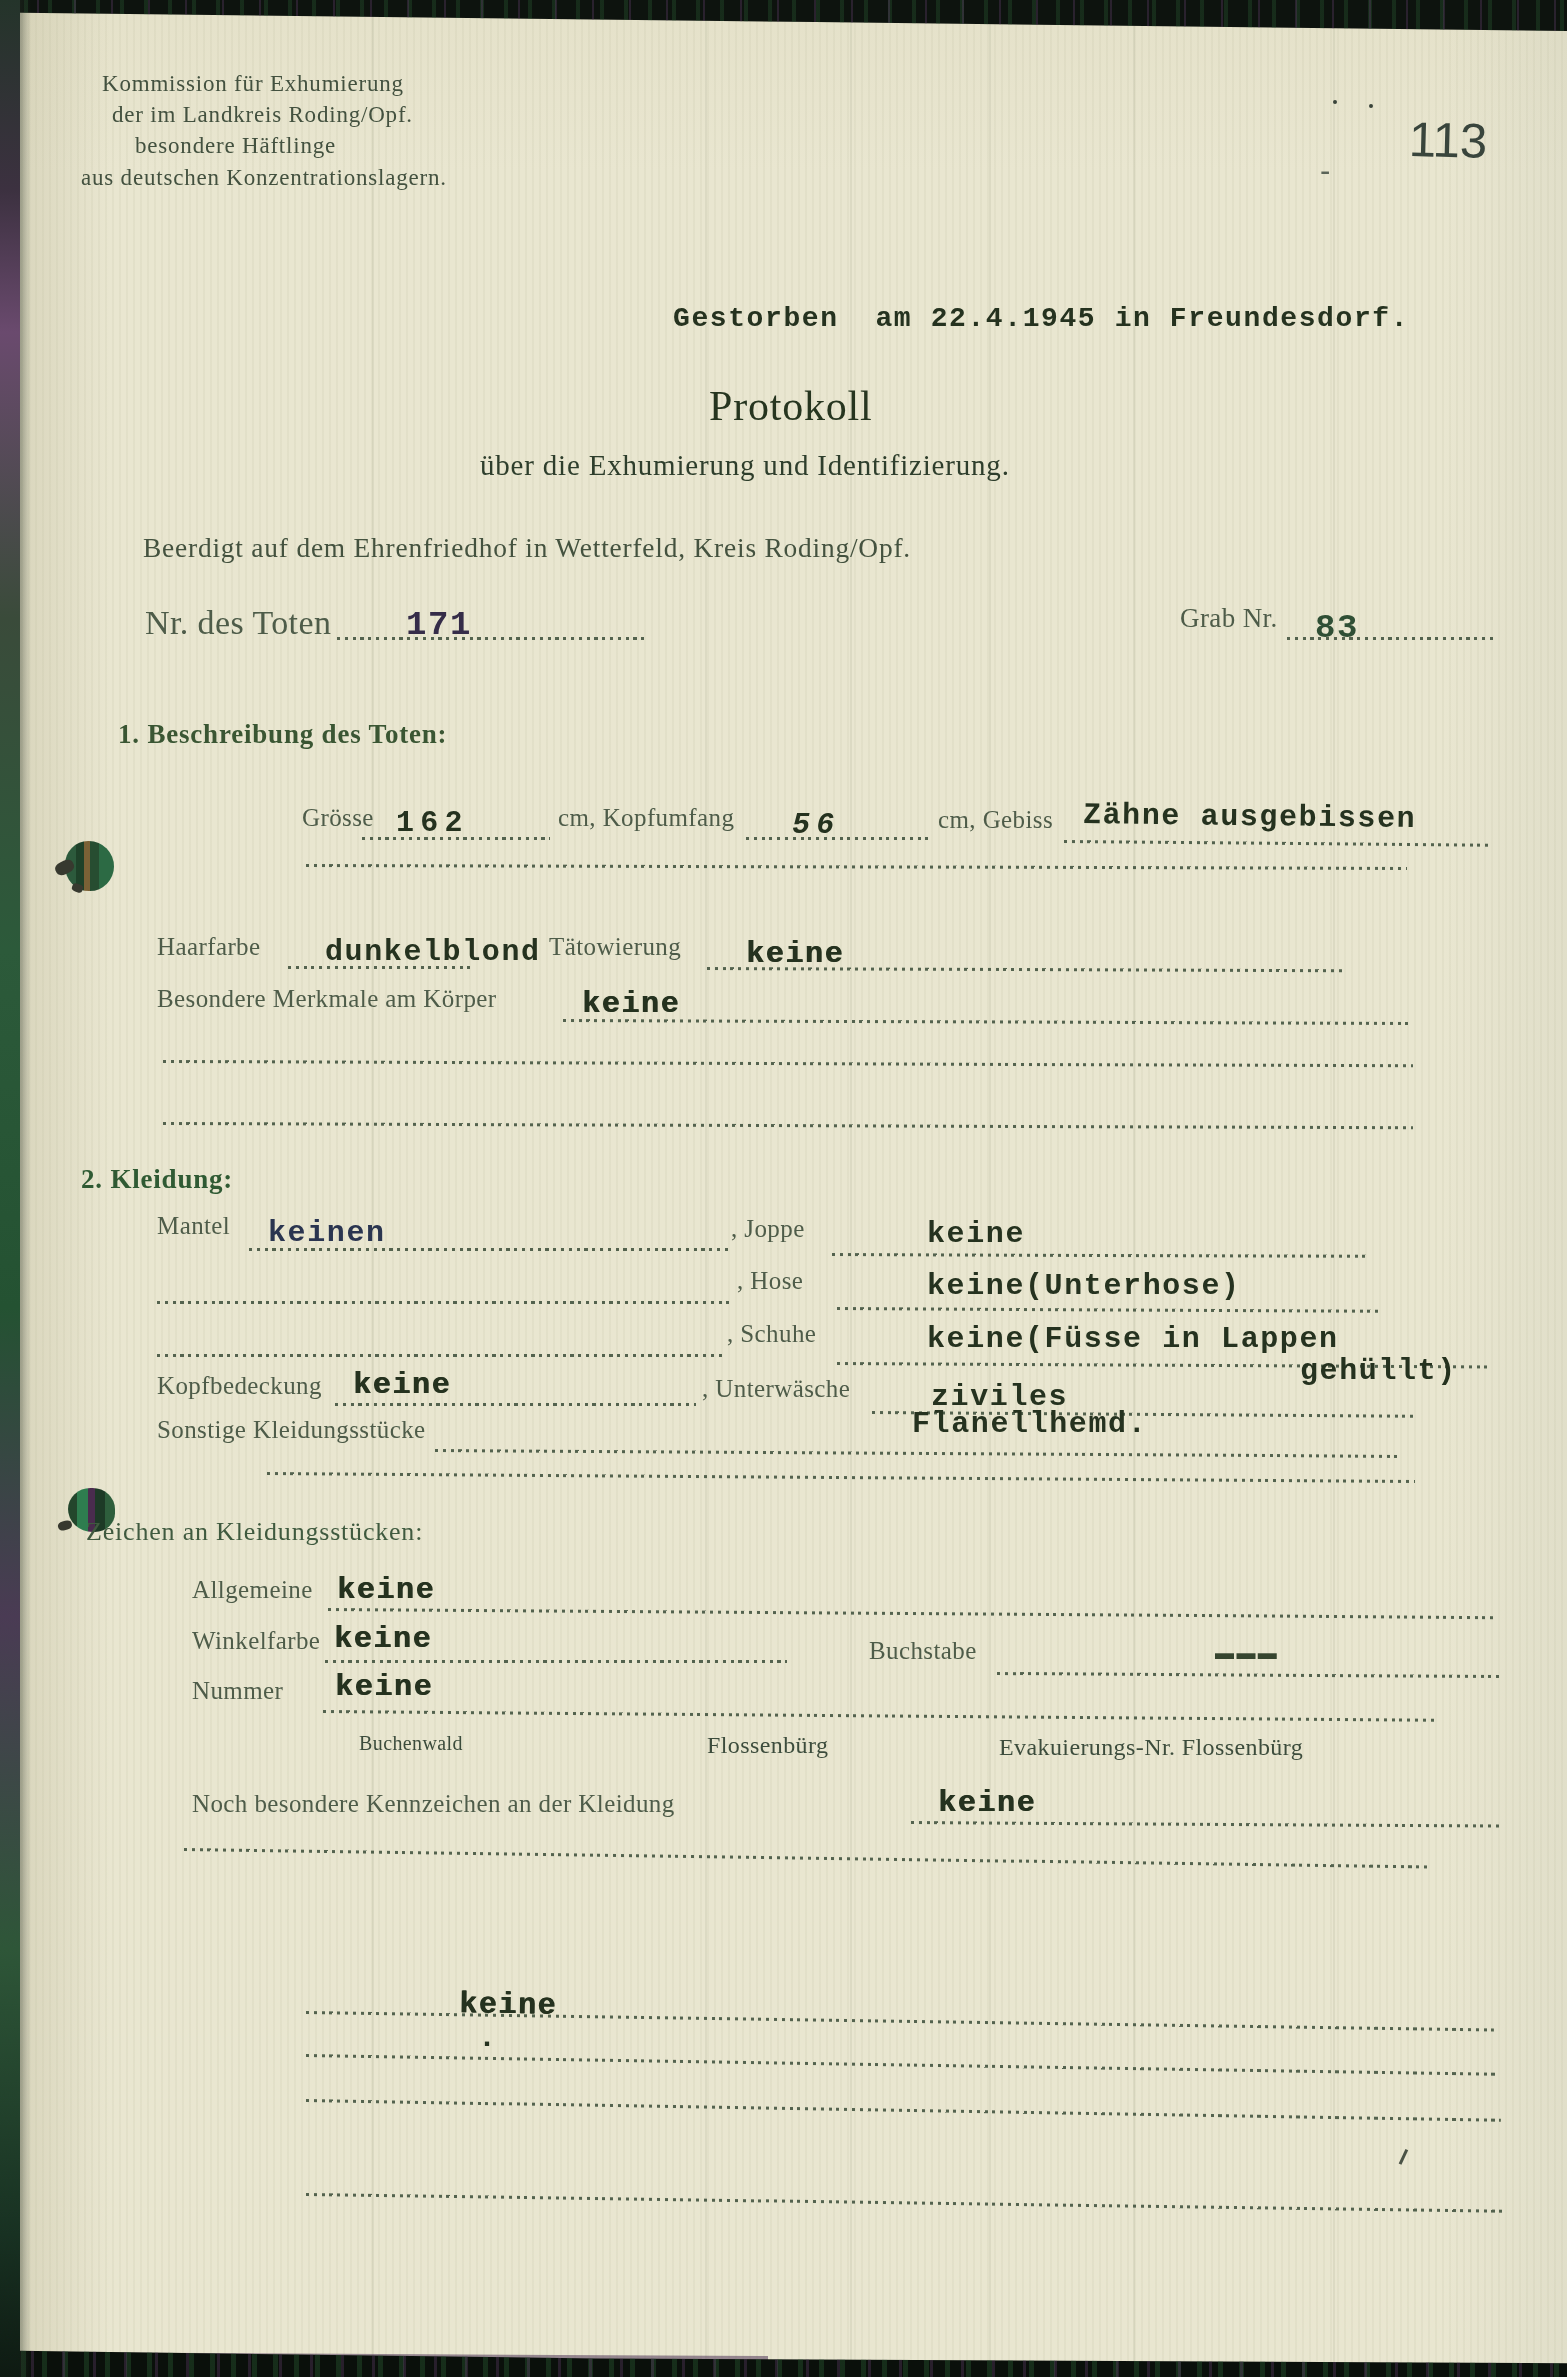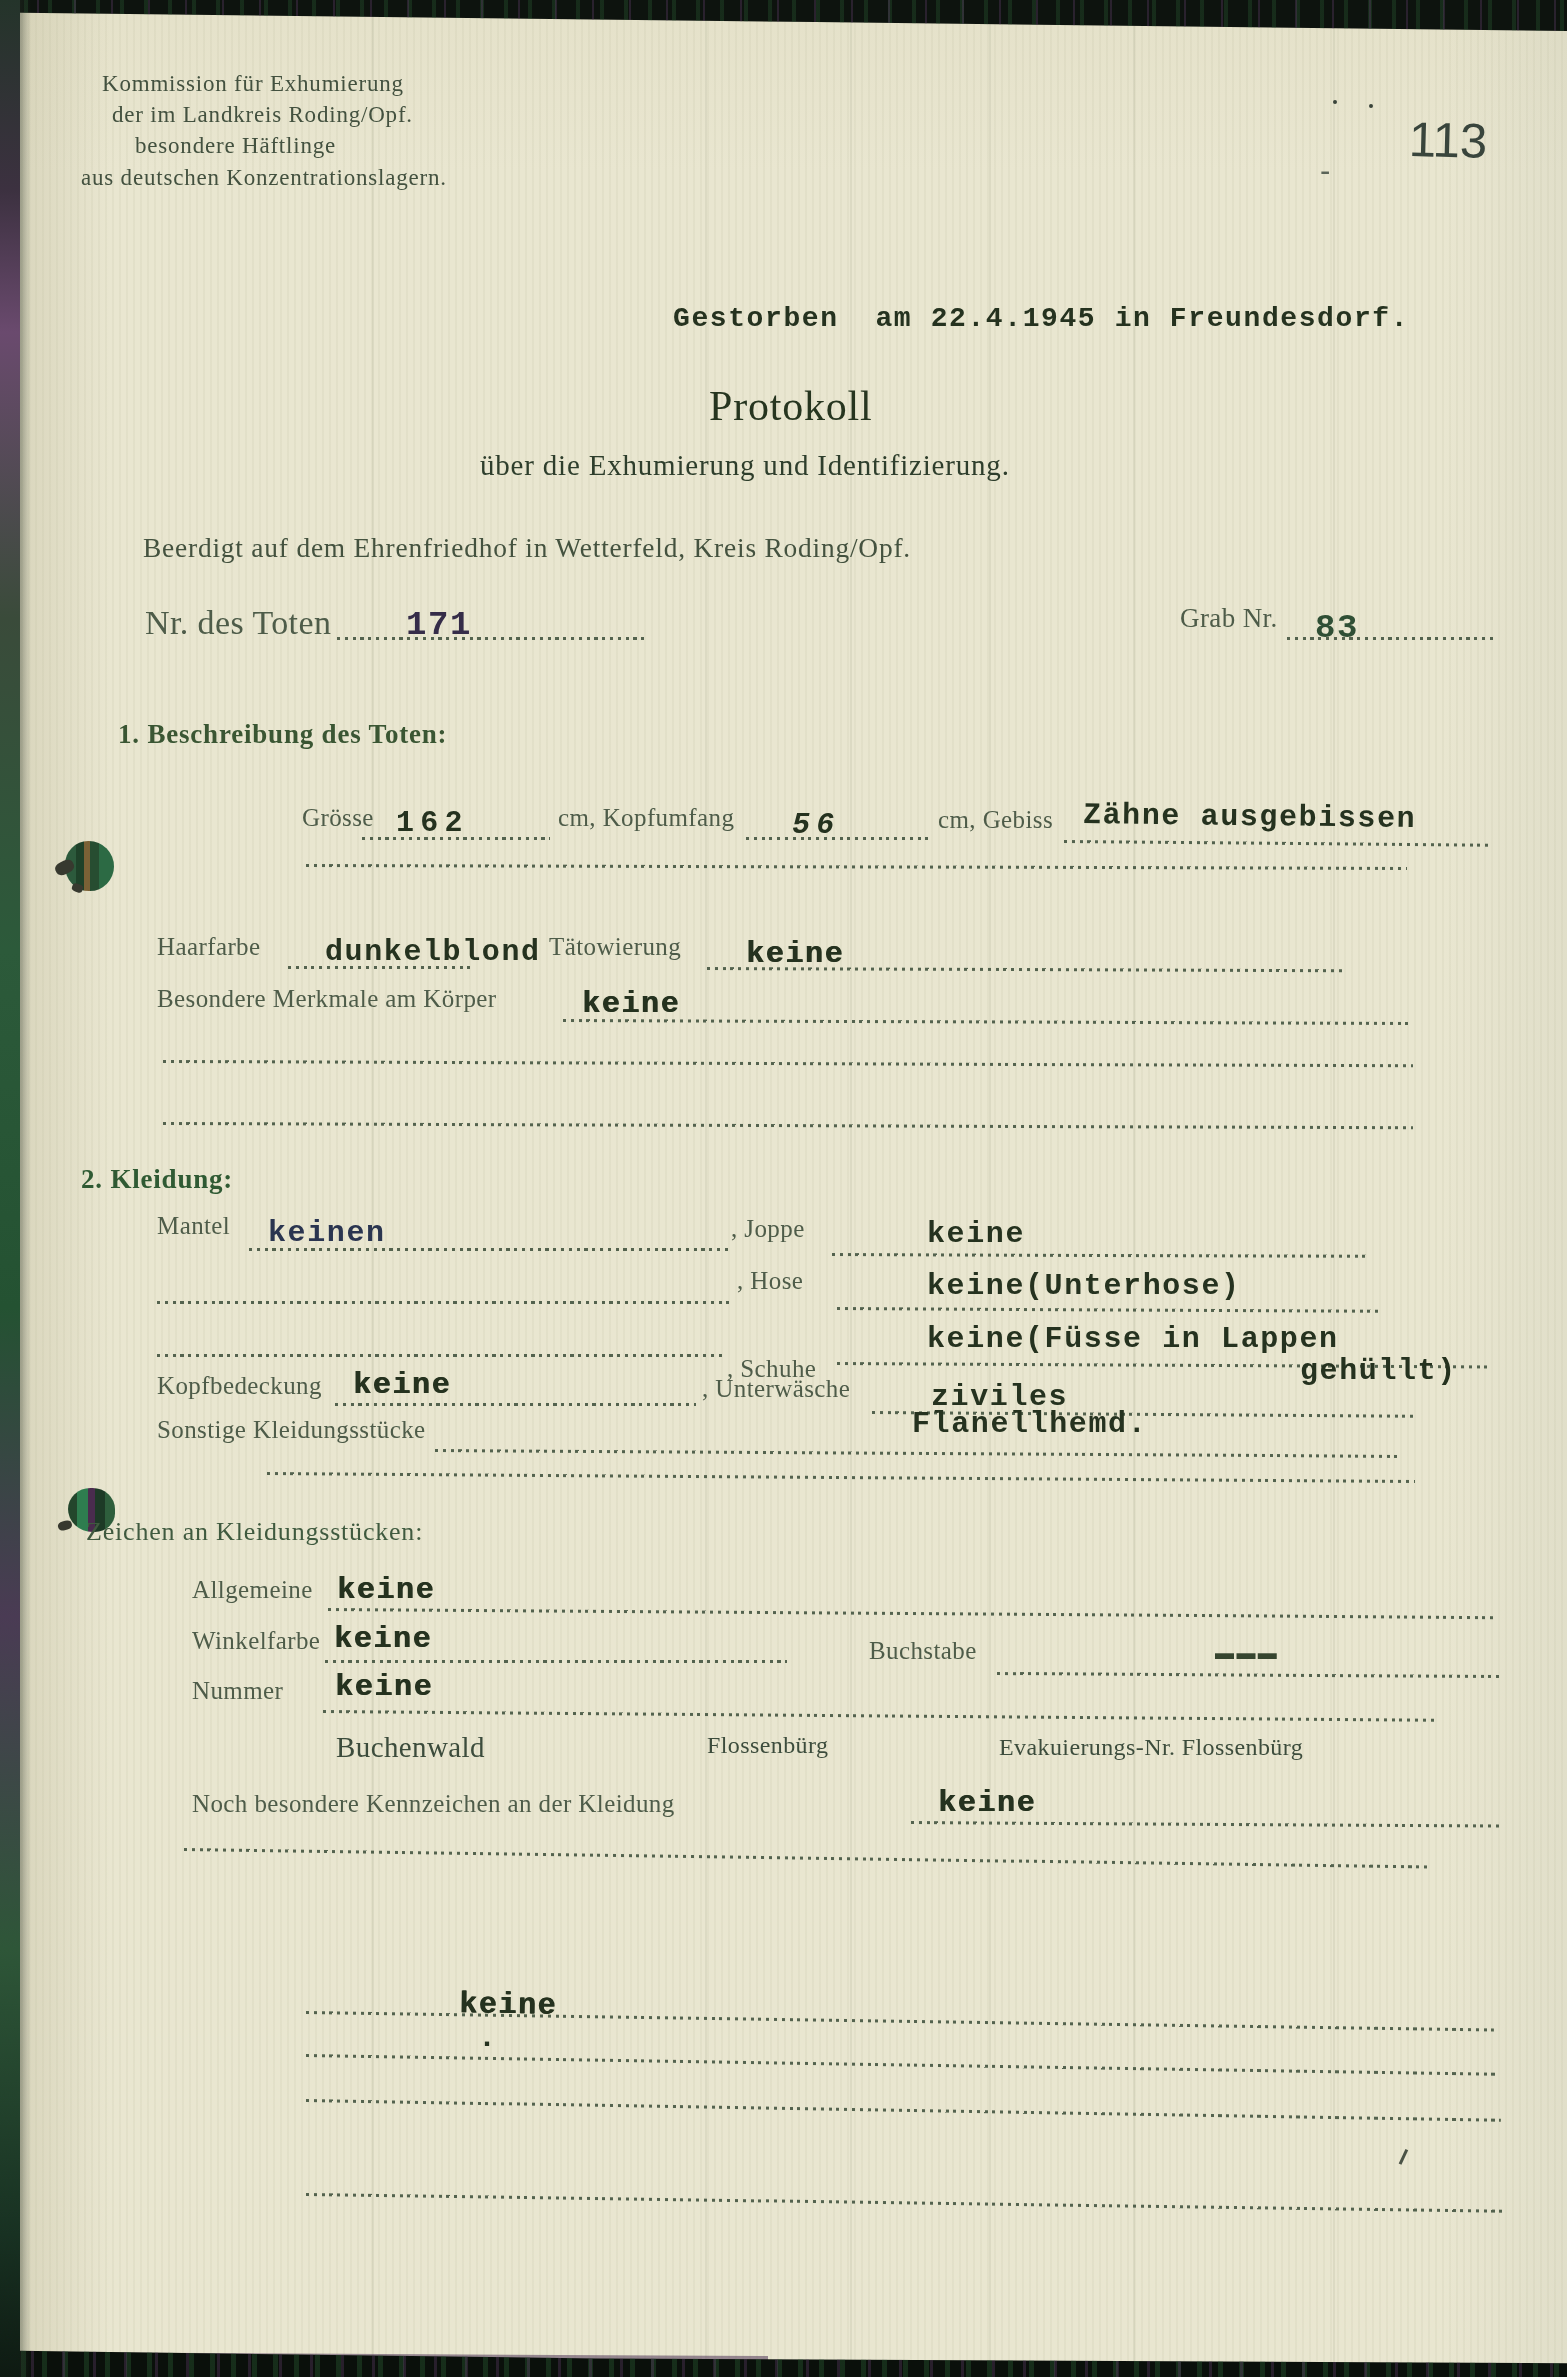--- a/index.html
+++ b/index.html
@@ -161,21 +161,21 @@
   <div class="t lbl" style="left:731px;top:1215px;">, Joppe</div>
   <div class="dots" style="left:832px;top:1253px;width:537px;transform:rotate(0.2deg);"></div>
   <div class="t typed" style="left:927px;top:1218px;">keine</div>
 
   <div class="dots" style="left:157px;top:1301px;width:572px;"></div>
   <div class="t lbl" style="left:737px;top:1267px;">, Hose</div>
   <div class="dots" style="left:837px;top:1307px;width:545px;transform:rotate(0.3deg);"></div>
   <div class="t typed" style="left:927px;top:1270px;">keine(Unterhose)</div>
 
   <div class="dots" style="left:157px;top:1354px;width:568px;"></div>
-  <div class="t lbl" style="left:727px;top:1320px;margin-top:35px;">, Schuhe</div>
+  <div class="t lbl" style="left:727px;top:1320px;">, Schuhe</div>
   <div class="dots" style="left:837px;top:1362px;width:655px;transform:rotate(0.3deg);"></div>
   <div class="t typed" style="left:927px;top:1323px;">keine(Füsse in Lappen</div>
   <div class="t typed" style="left:1300px;top:1355px;">gehüllt)</div>
 
   <div class="t lbl" style="left:157px;top:1372px;">Kopfbedeckung</div>
   <div class="dots" style="left:335px;top:1403px;width:361px;"></div>
   <div class="t typed heavy" style="left:353px;top:1369px;">keine</div>
   <div class="t lbl" style="left:702px;top:1375px;">, Unterwäsche</div>
   <div class="dots" style="left:872px;top:1411px;width:541px;transform:rotate(0.4deg);"></div>
   <div class="t typed" style="left:931px;top:1381px;">ziviles</div>
@@ -196,21 +196,21 @@
   <div class="dots" style="left:325px;top:1660px;width:462px;"></div>
   <div class="t typed heavy" style="left:334px;top:1623px;">keine</div>
   <div class="t lbl" style="left:869px;top:1637px;">Buchstabe</div>
   <div class="dots" style="left:997px;top:1672px;width:502px;transform:rotate(0.35deg);"></div>
   <div class="t" style="left:1215px;top:1643px;font-size:19px;letter-spacing:2.4px;color:#36452f;">▬▬▬</div>
 
   <div class="t lbl" style="left:192px;top:1677px;">Nummer</div>
   <div class="dots" style="left:323px;top:1710px;width:1113px;transform:rotate(0.45deg);"></div>
   <div class="t typed heavy" style="left:335px;top:1671px;">keine</div>
 
-  <div class="t lbl" style="left:336px;top:1732px;font-size:29px;color:#3c4c3c;">Buchenwald</div>
+  <div class="t lbl" style="left:359px;top:1732px;font-size:20px;color:#3c4c3c;">Buchenwald</div>
   <div class="t lbl" style="left:707px;top:1732px;font-size:24px;color:#3c4c3c;">Flossenbürg</div>
   <div class="t lbl" style="left:999px;top:1734px;font-size:24px;color:#3c4c3c;">Evakuierungs-Nr. Flossenbürg</div>
 
   <div class="t lbl" style="left:192px;top:1790px;">Noch besondere Kennzeichen an der Kleidung</div>
   <div class="dots" style="left:911px;top:1821px;width:588px;transform:rotate(0.35deg);"></div>
   <div class="t typed heavy" style="left:938px;top:1787px;">keine</div>
 
   <div class="dots" style="left:184px;top:1848px;width:1246px;transform:rotate(0.8deg);"></div>
 
   <div class="dots" style="left:306px;top:2011px;width:1188px;transform:rotate(0.85deg);"></div>

